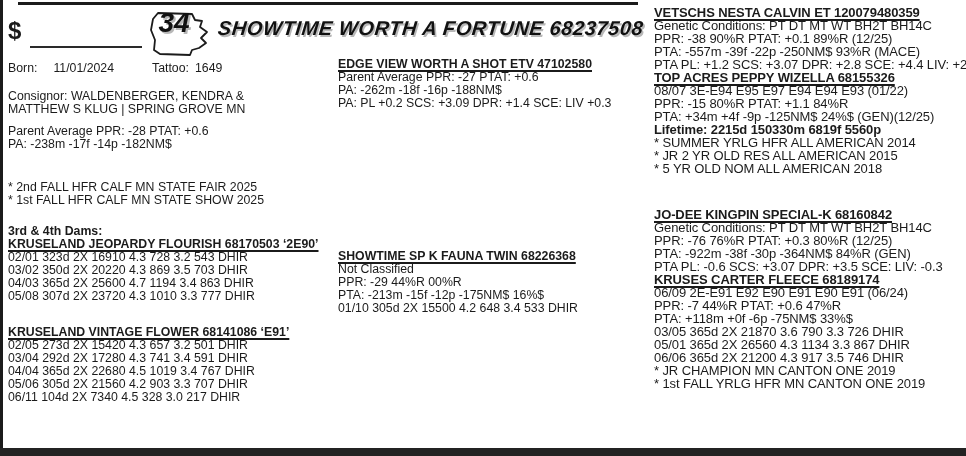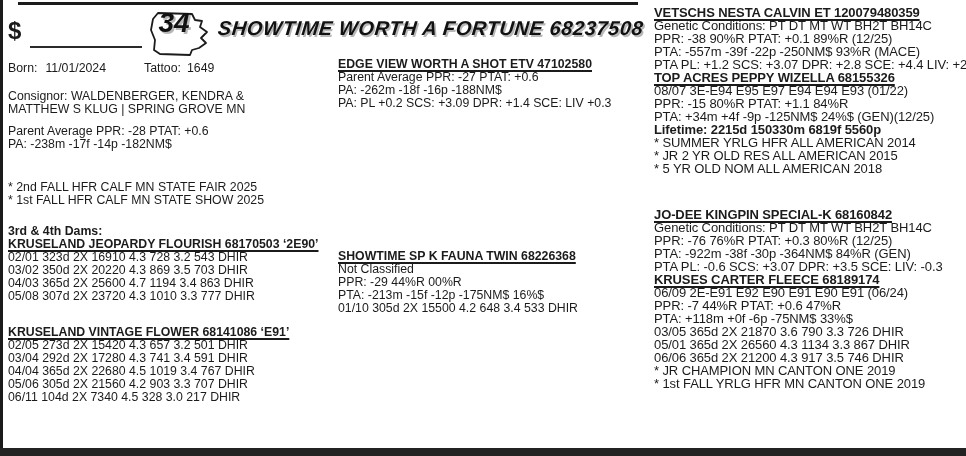--- a/index.html
+++ b/index.html
@@ -22,21 +22,21 @@
     position:absolute;left:0;top:6px;width:56px;text-align:center;
     font-size:28px;font-weight:bold;font-style:italic;color:#111;
     text-shadow:2px 2px 0 #b8b8b8;
   }
   .title{
     position:absolute;left:218px;top:22px;white-space:nowrap;
     font-size:20px;font-weight:bold;font-style:italic;letter-spacing:.6px;
     transform:skewX(-6deg);color:#111;text-shadow:1.8px 1.8px 0 #b8b8b8;
   }
   .born-row{position:absolute;left:8px;top:62px;white-space:nowrap;}
-  .born-row .lbl{margin-right:8px;text-align:center;}
+  .born-row .lbl{margin-right:16px;text-align:center;}
   .tattoo{margin-left:38px;}
   .tattoo-val{margin-left:6px;}
 
   
   .col{position:absolute;white-space:nowrap;}
   .col-left{left:8px;top:90px;width:324px;}
   .col-middle{left:338px;top:58px;width:312px;}
   .col-right{left:654px;top:6px;width:310px;font-size:13px;letter-spacing:-0.1px;}
   .ln{height:13px;}
   .ln.heading{font-weight:bold;text-decoration:underline;text-underline-offset:2px;text-decoration-thickness:1.5px;}

